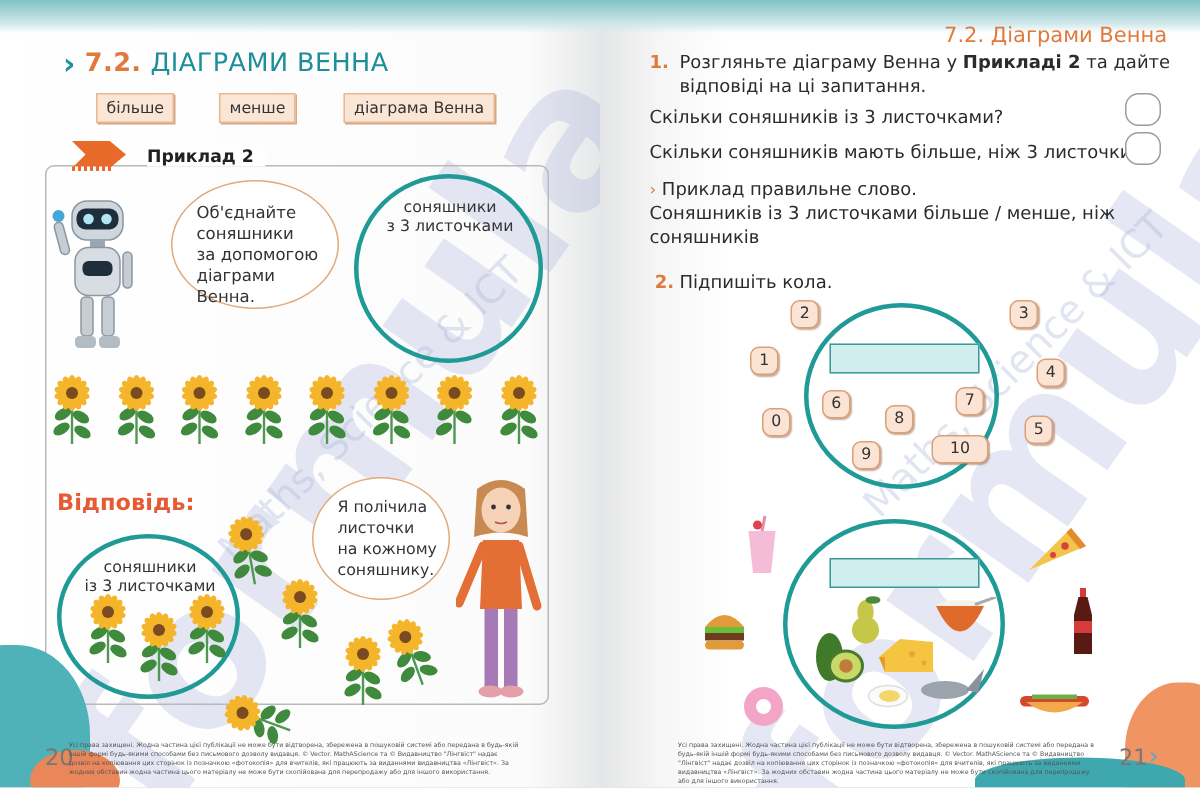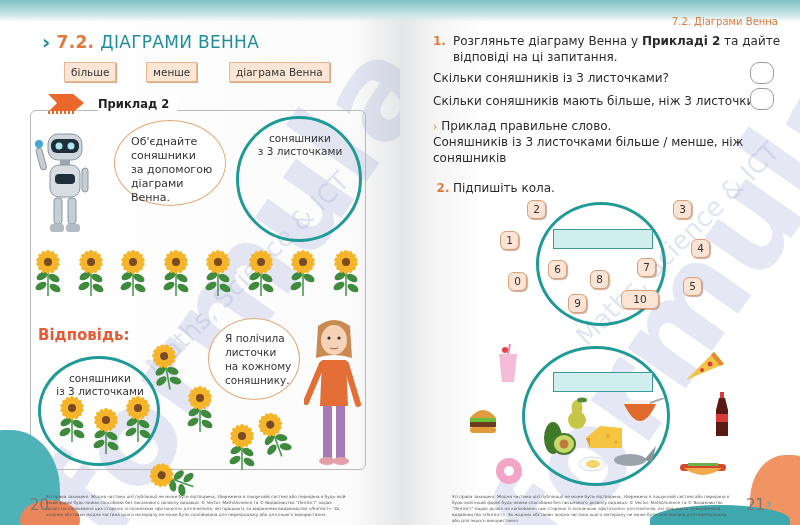--- a/index.html
+++ b/index.html
@@ -39,21 +39,21 @@
 
   .page-num { position: absolute; font-size: 15px; color: #777; top: 496px; }
   .copyright { position: absolute; font-size: 4.2px; line-height: 6px; color: #555; width: 240px; top: 494px; }
 
   .deco-left { position: absolute; left: -30px; top: 430px; width: 90px; height: 110px; background: #4fb2b8; border-radius: 40% 60% 30% 70%; }
   .deco-left2 { position: absolute; left: 20px; top: 500px; width: 60px; height: 40px; background: #e9865a; border-radius: 50%; }
   .deco-right { position: absolute; right: -20px; top: 455px; width: 70px; height: 90px; background: #ef9462; border-radius: 50% 40% 20% 30%; }
   .deco-right2 { position: absolute; right: 10px; top: 505px; width: 140px; height: 30px; background: #3fa8ae; border-radius: 50% 50% 0 0; }
 
   
-  .running-head { position: absolute; right: 22px; top: 16px; font-size: 10px; color: #e07a3c; }
+  .running-head { position: absolute; right: 22px; top: 16px; font-size: 14px; color: #e07a3c; }
   .task { position: absolute; font-size: 12px; color: #2b2b2b; line-height: 16px; }
   .task .tnum { color: #e07a3c; font-weight: bold; display: inline-block; width: 20px; }
   .answer-box { position: absolute; width: 24px; height: 22px; border: 1.5px solid #9c9c9c; border-radius: 9px; background: #fff; }
   .sub-chev { color: #e07a3c; font-size: 11px; }
 
   .num-badge { position: absolute; width: 19px; height: 19px; border-radius: 6px; background: #fbe4d4; border: 1px solid #d9a07a; box-shadow: 1px 1px 1px rgba(150,90,60,0.5); font-size: 10.5px; color: #333; text-align: center; line-height: 17px; }
   .label-rect { position: absolute; background: #cfeeed; border: 1.5px solid #3b9a98; }
 
   .food { position: absolute; }
 </style>

